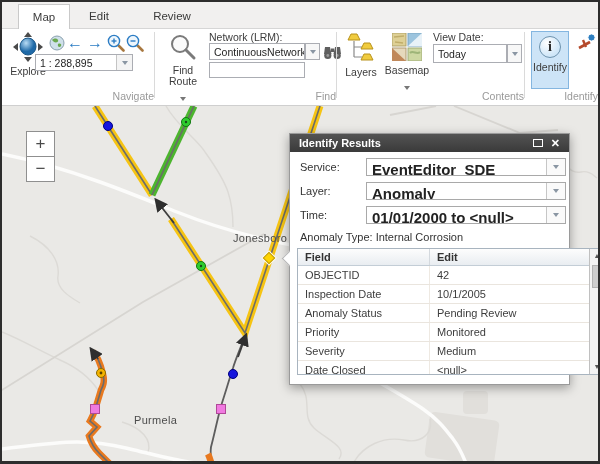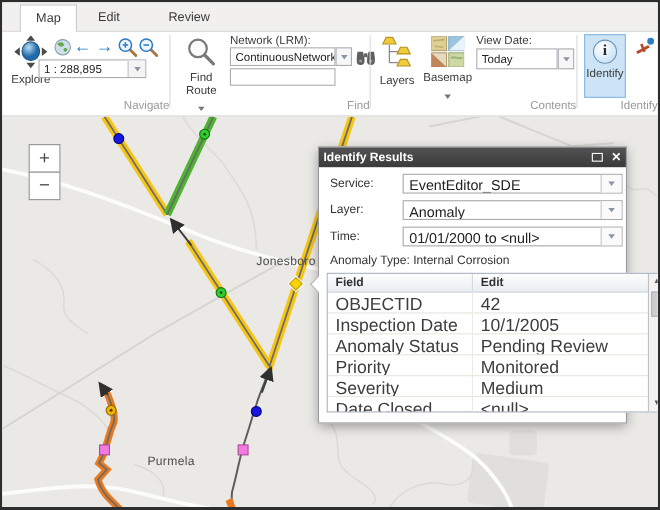--- a/index.html
+++ b/index.html
@@ -41,40 +41,40 @@
   .core { fill:none; stroke-width:1.6; }
   .routeline { fill:none; stroke-width:1.8; }
 
   .maplabel { position:absolute; font-size:11px; color:#4c4c4c; z-index:2; letter-spacing:.3px; }
   .zoombox { position:absolute; left:24px; top:25px; z-index:3; }
   .zoombtn { width:29px; height:26px; background:#fff; border:1px solid #8f8f8f; font-size:17px; color:#4a4a4a; text-align:center; line-height:24px; cursor:pointer; }
   .zoombtn + .zoombtn { margin-top:-1px; }
 
   
   .dialog { position:absolute; left:287px; top:27px; width:281px; height:252px; background:#ffffff; border:1px solid #9a9a9a; box-shadow:0 3px 10px rgba(0,0,0,.35); z-index:10; }
-  .dlg-title { height:18px; background:linear-gradient(#535353,#3a3a3a); color:#fff; font-size:11px; font-weight:bold; display:flex; align-items:center; padding:0 4px; }
+  .dlg-title { height:18px; background:linear-gradient(#535353,#3a3a3a); color:#fff; font-size:11px; font-weight:bold; display:flex; align-items:center; padding:0 9px; }
   .dlg-title .t { flex:1; }
   .dlg-max { width:10px; height:8px; border:1.5px solid #fff; margin-right:8px; }
   .dlg-close { color:#fff; font-size:11px; font-weight:bold; line-height:10px; }
   .dlg-wedge { position:absolute; left:-6px; top:119px; width:11px; height:11px; background:#fff; border-left:1px solid #b5b5b5; border-bottom:1px solid #b5b5b5; transform:rotate(45deg); }
   .dlg-row { display:flex; align-items:center; margin:6px 3px 0 10px; height:18px; }
   .dlg-row .lbl { width:66px; font-size:11px; color:#333; }
   .dlg-combo { flex:1; display:flex; border:1px solid #a9a9a9; height:18px; background:#fff; }
-  .dlg-combo .val { flex:1; font-size:13px; color:#222; padding:2px 0 0 5px; white-space:nowrap; overflow:hidden; }
+  .dlg-combo .val { flex:1; font-size:15px; color:#222; padding:2px 0 0 5px; white-space:nowrap; overflow:hidden;font-weight:bold; }
   .dlg-combo .dd { width:19px; background:#fafafa; border-left:1px solid #c6c6c6; display:flex; align-items:center; justify-content:center; }
   .dlg-combo .dd .caret { border-top-color:#8a96a3; }
   .anomaly-line { margin:7px 10px 0 10px; font-size:11px; color:#333; }
   .grid { position:absolute; left:7px; top:114px; width:308px; height:127px; border:1px solid #a8b4bf; display:flex; overflow:hidden; background:#fff; }
   .grid-main { flex:1; overflow:hidden; }
   .grid-head { display:flex; height:17px; background:linear-gradient(#fdfdfd,#e9edf1); border-bottom:1px solid #c3cdd6; }
   .grid-head .hc { font-size:11px; font-weight:bold; color:#333; padding:2px 0 0 7px; }
   .hc.c1 { width:131px; }
   .hc.c2 { flex:1; border-left:1px solid #d4d9de; }
   .grow { display:flex; height:19px; border-bottom:1px solid #eae5de; }
-  .grow .c { font-size:16px; color:#3d3d3d; padding:3px 0 0 7px; white-space:nowrap; overflow:hidden; }
+  .grow .c { font-size:11px; color:#3d3d3d; padding:3px 0 0 7px; white-space:nowrap; overflow:hidden; }
   .grow .c.c1 { width:131px; }
   .grow .c.c2 { flex:1; border-left:1px solid #eee9e2; }
   .sbar { width:15px; border-left:1px solid #c0c0c0; background:#f3f3f3; display:flex; flex-direction:column; align-items:center; }
   .sbtn { width:15px; height:14px; font-size:7px; color:#555; text-align:center; line-height:14px; }
   .sthumb { width:11px; height:23px; background:#cdcdcd; border:1px solid #b2b2b2; margin-top:2px; }
   .strack { flex:1; width:100%; display:flex; flex-direction:column; align-items:center; }
 </style>
 </head>
 <body>
 

